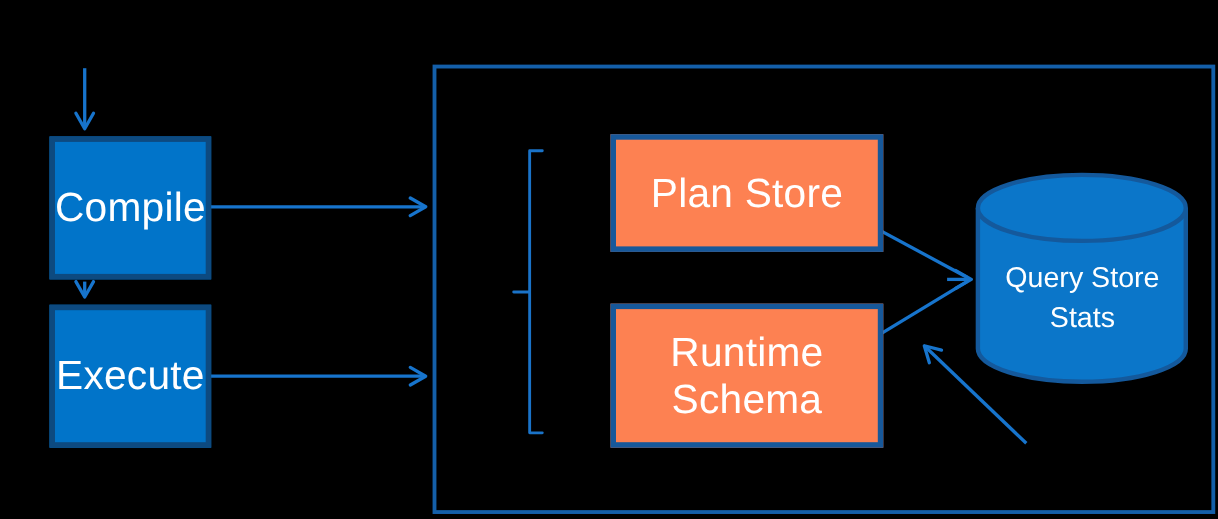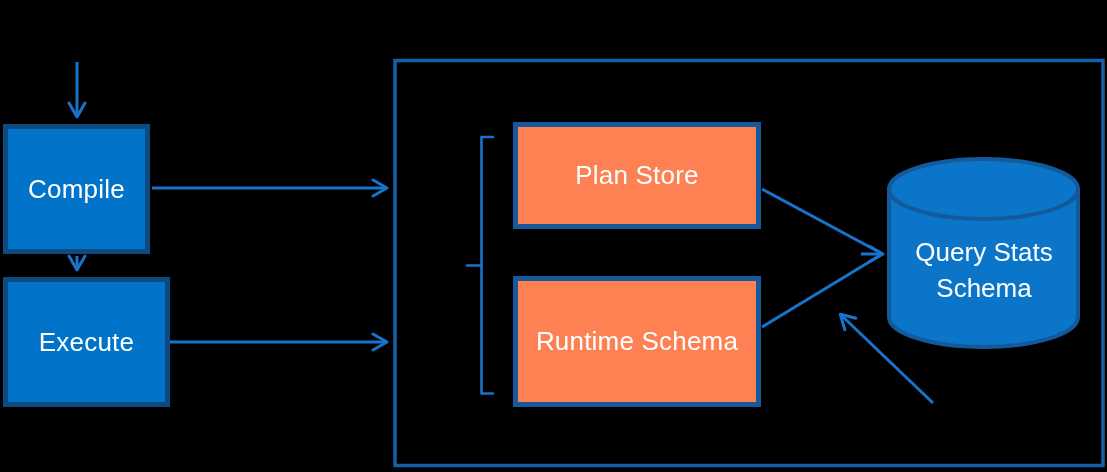--- a/index.html
+++ b/index.html
@@ -22,34 +22,35 @@
     width: 1107px;
     height: 472px;
   }
   .node {
     position: absolute;
     box-sizing: border-box;
     display: flex;
     align-items: center;
     justify-content: center;
     color: #ffffff;
-    font-size: 26px;
+    font-size: 37px;
     letter-spacing: 0.2px;
     text-align: center;
+    margin-left: 42px;
   }
   .node.blue {
     background: #0174c9;
     border: 5px solid #0d4a80;
   }
   .node.orange {
     background: #fd8152;
     border: 5px solid #17589a;
   }
   #node-compile  { left: 3px;   top: 124px; width: 147px; height: 130px; }
-  #node-execute  { left: 3px;   top: 277px; width: 167px; height: 130px; }
+  #node-execute  { left: 3px;   top: 277px; width: 147px; height: 130px; }
   #node-plan     { left: 513px; top: 122px; width: 248px; height: 107px; }
   #node-runtime  { left: 513px; top: 276px; width: 248px; height: 131px; }
   #cylinder-label {
     position: absolute;
     left: 884px;
     top: 234px;
     width: 200px;
     color: #ffffff;
     font-size: 26px;
     line-height: 36px;
@@ -100,15 +101,15 @@
   </div>
 
   <div class="node orange" id="node-plan">
     <span>Plan Store</span>
   </div>
 
   <div class="node orange" id="node-runtime">
     <span>Runtime Schema</span>
   </div>
 
-  <div id="cylinder-label">Query Stats Schema</div>
+  <div id="cylinder-label">Query Store Stats</div>
 
 </div>
 
 </body></html>

